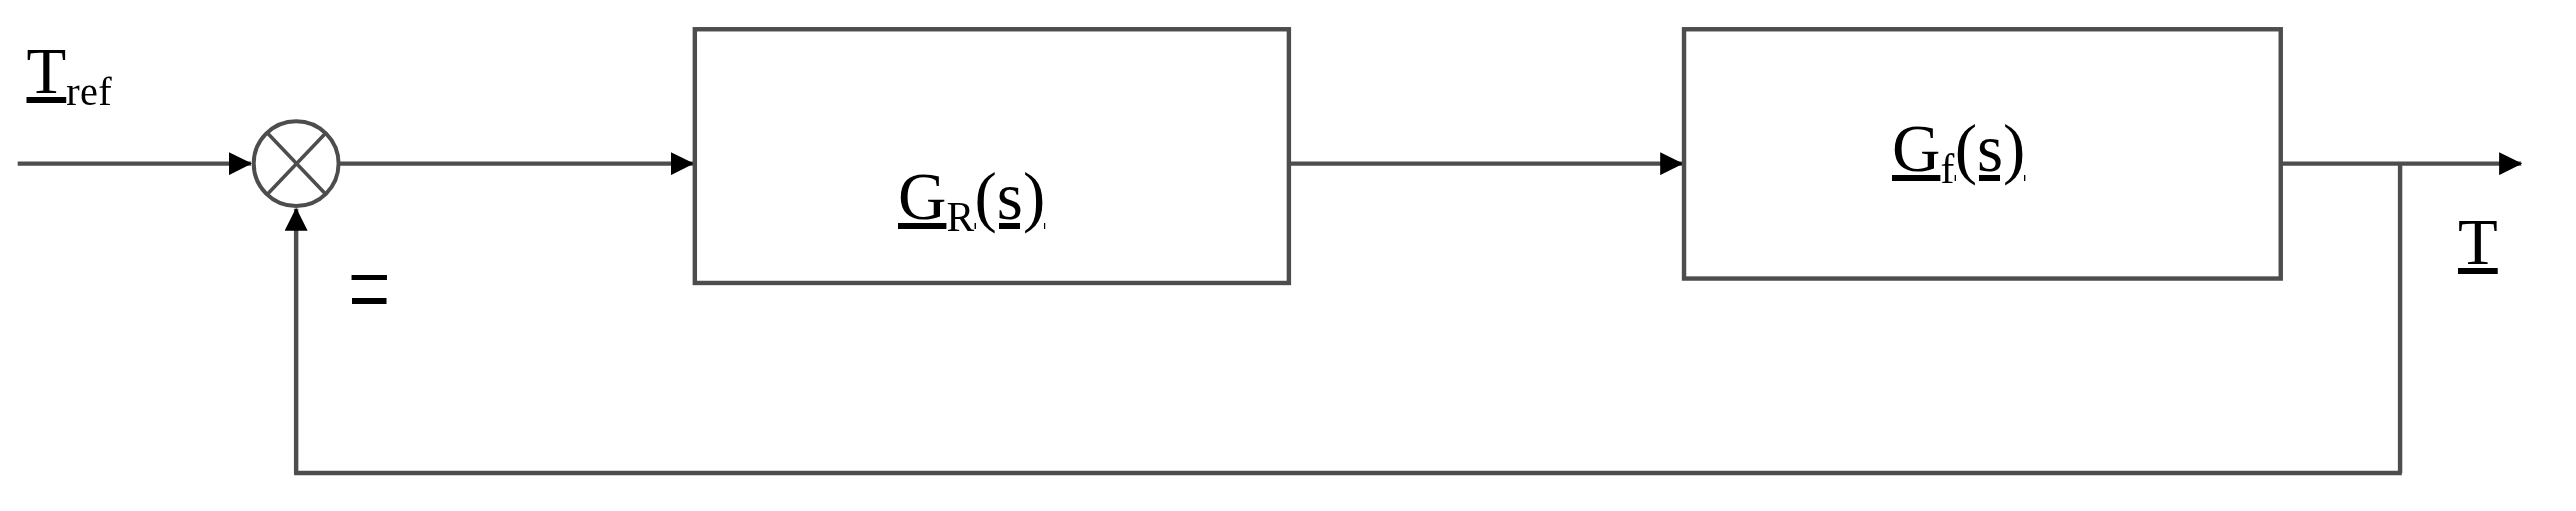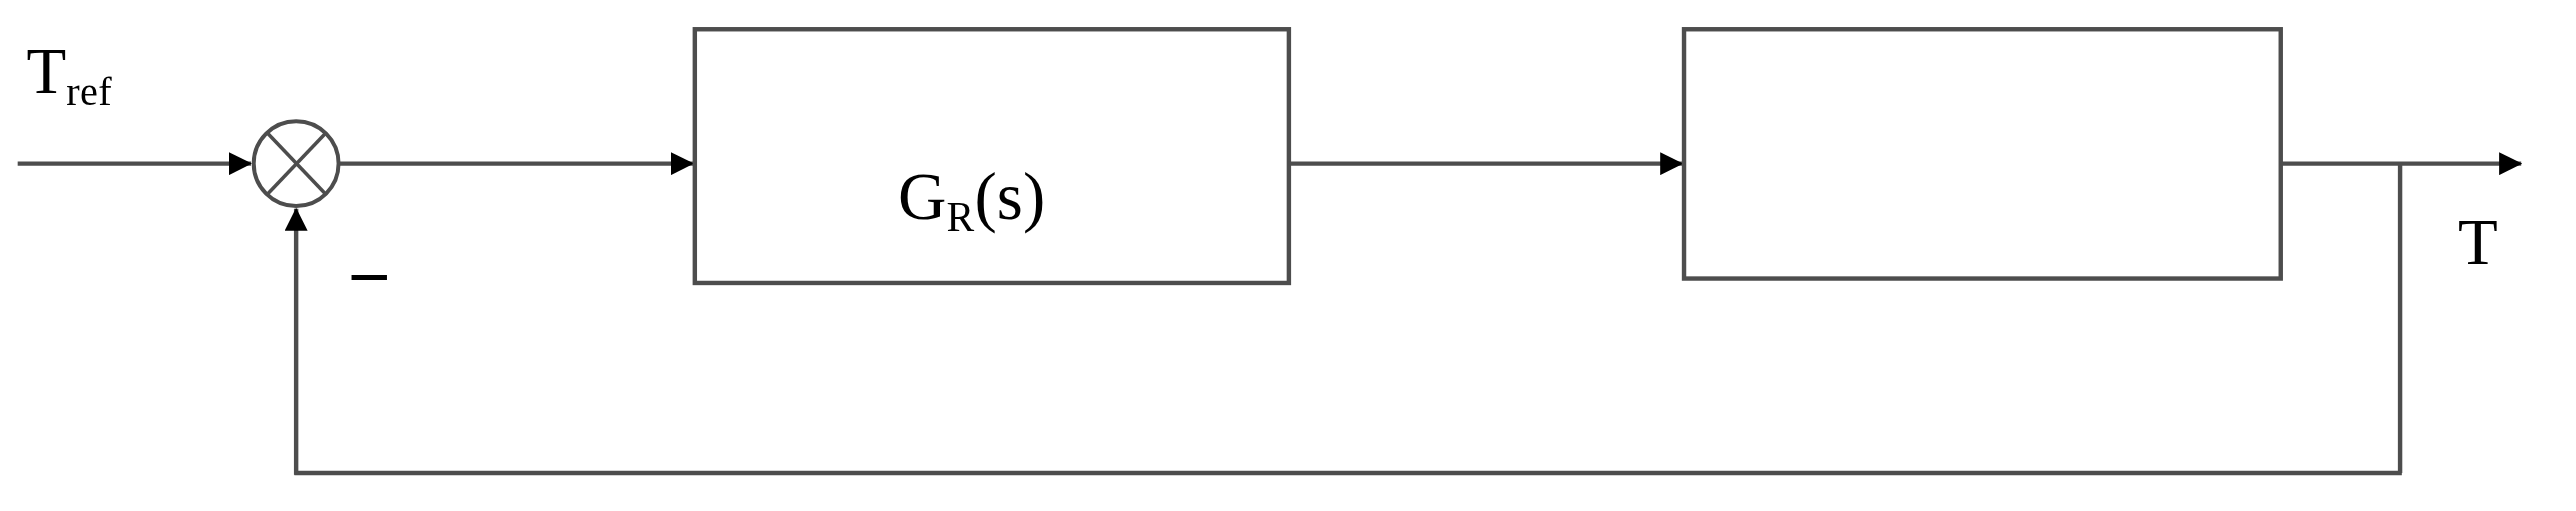--- a/index.html
+++ b/index.html
@@ -22,20 +22,21 @@
     width: 2576px;
     height: 512px;
     display: block;
   }
   .dg-label {
     position: absolute;
     color: #000000;
     white-space: nowrap;
     line-height: 1;
     user-select: none;
+    text-decoration: underline;
   }
   .dg-label .sub {
     font-size: 0.62em;
     vertical-align: baseline;
     position: relative;
     top: 0.30em;
     letter-spacing: 0.01em;
   }
   #label-tref {
     left: 26.5px;
@@ -111,17 +112,20 @@
   <div class="dg-label" id="label-tref">
     <span>T</span><span class="sub">ref</span>
   </div>
 
   <div class="dg-label" id="label-minus">–</div>
 
   <div class="dg-label" id="label-gr">
     <span>G</span><span class="sub">R</span><span>(s)</span>
   </div>
 
+  <div class="dg-label" id="label-gf">
+    <span>G</span><span class="sub">f</span><span>(s)</span>
+  </div>
 
   <div class="dg-label" id="label-t-out">T</div>
 
 </div>
 
 
 </body></html>

